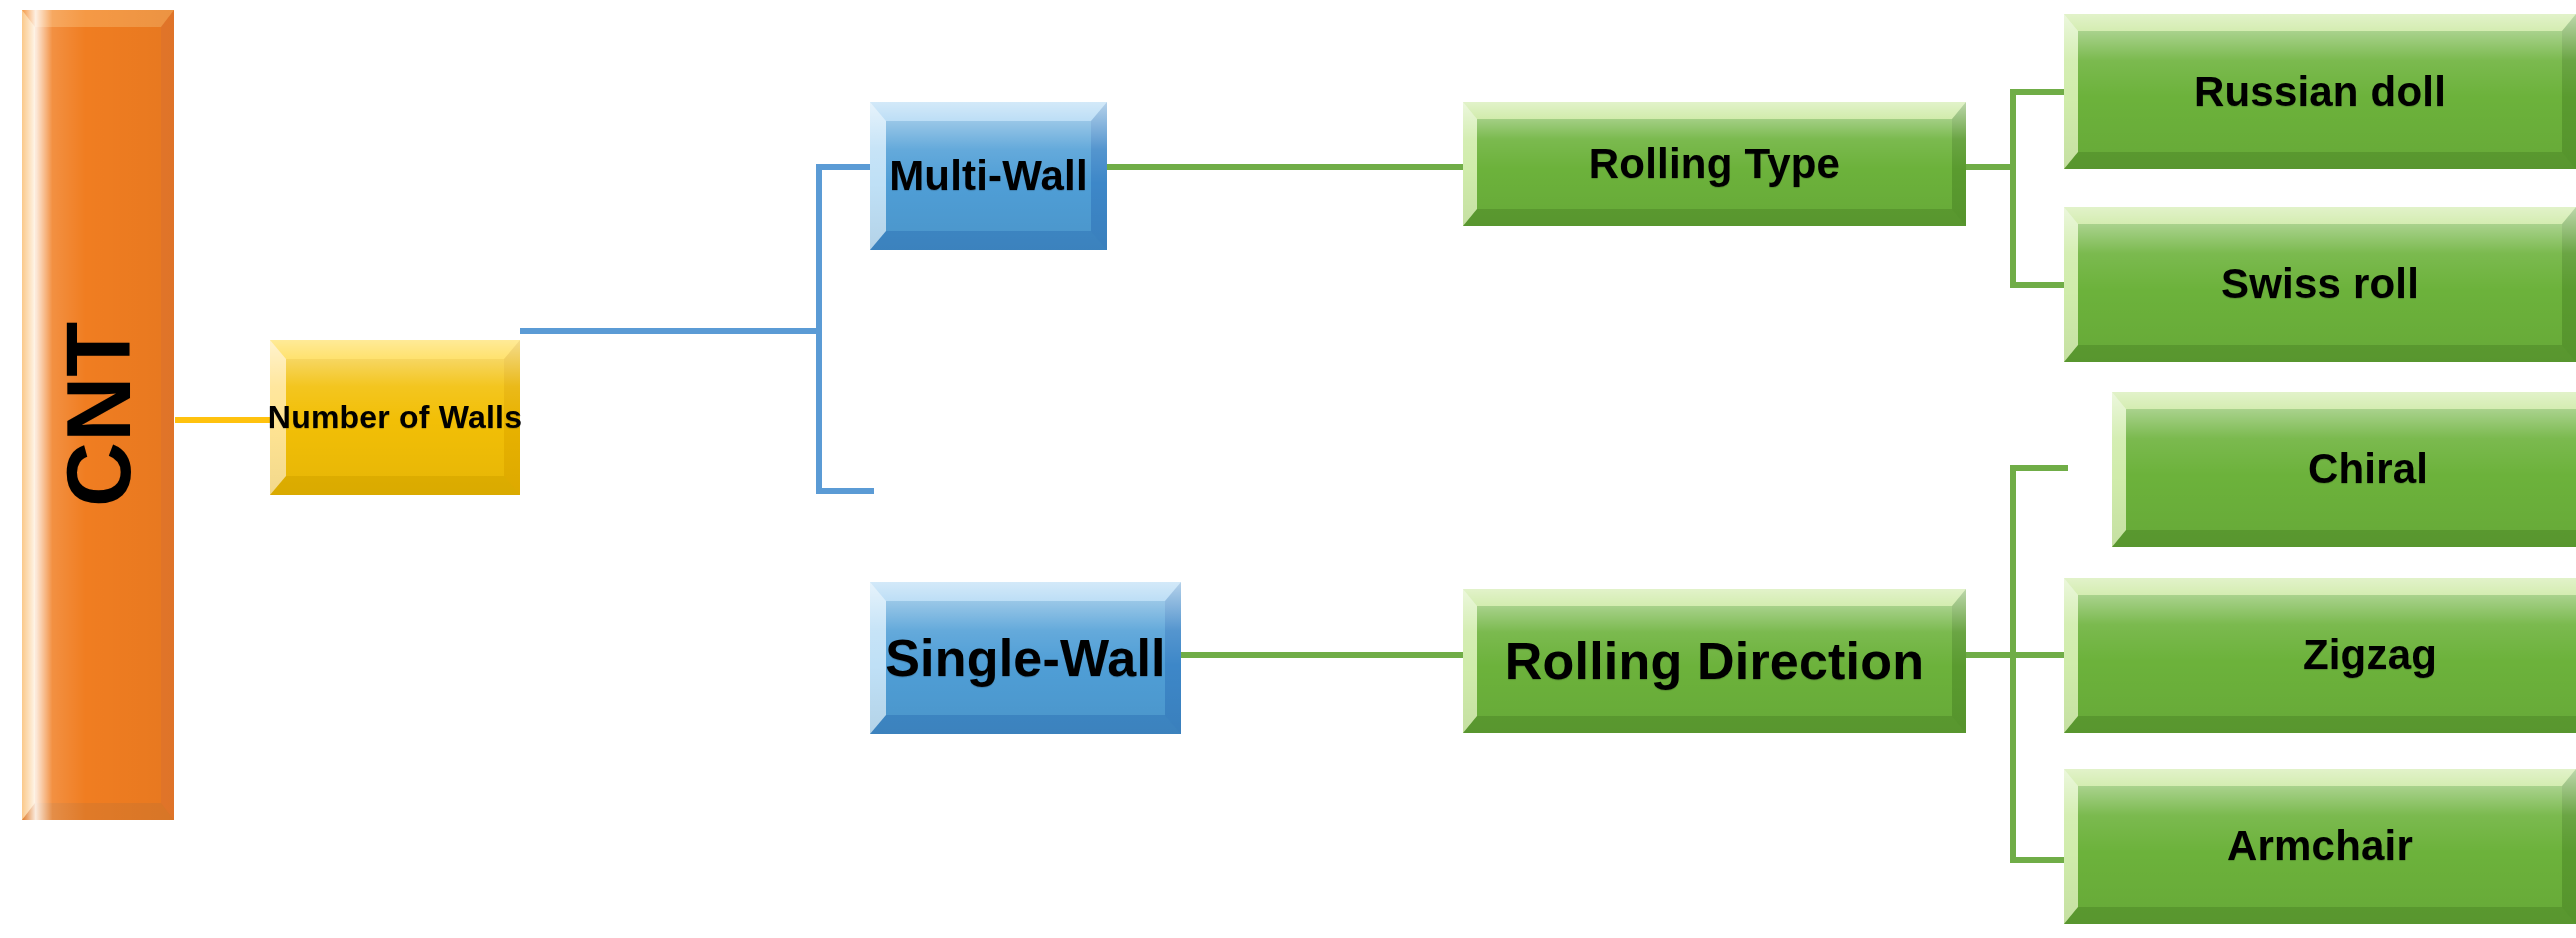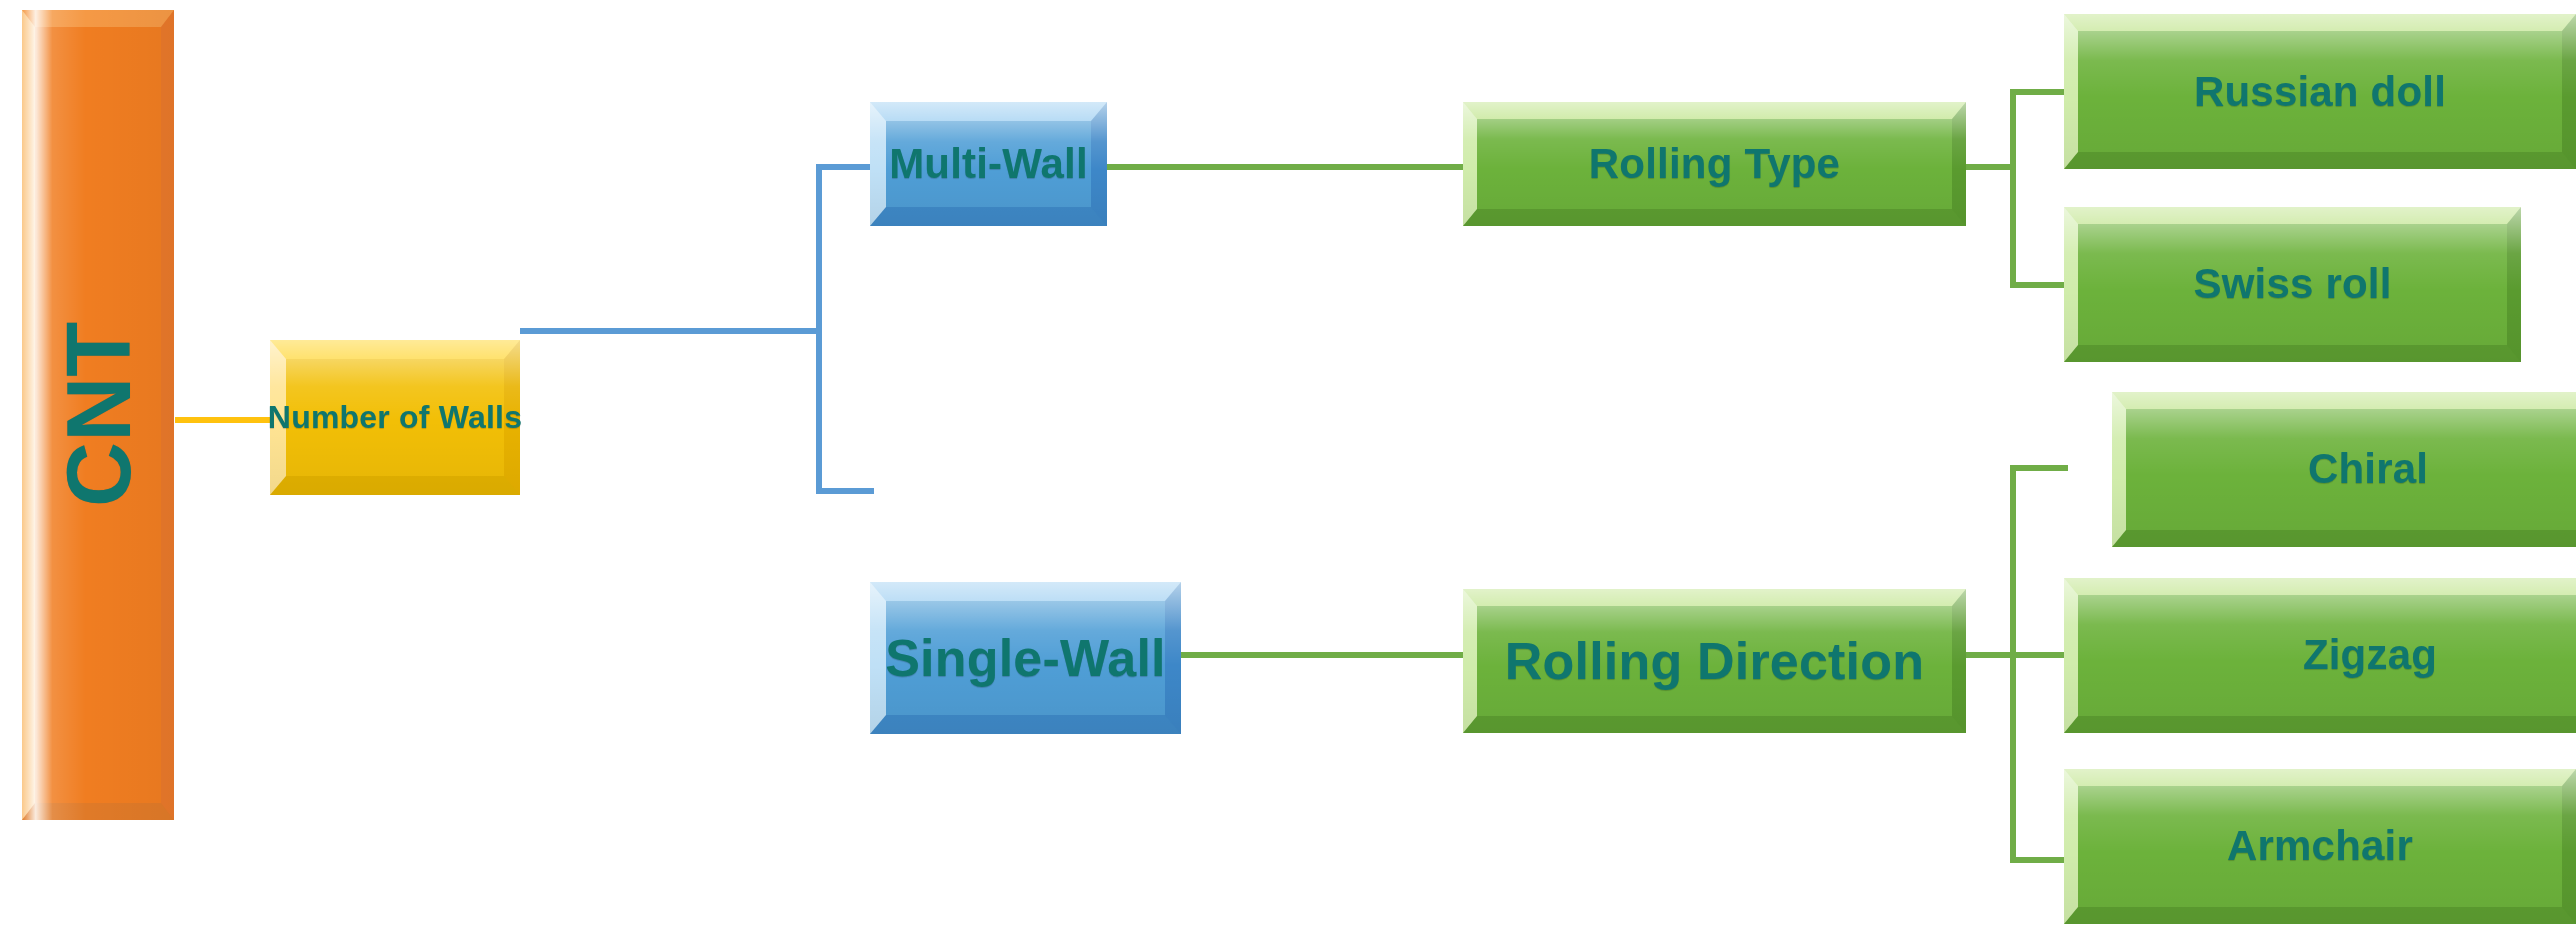--- a/index.html
+++ b/index.html
@@ -17,21 +17,21 @@
     height: 938px;
     background: #ffffff;
   }
 
   
   .node {
     position: absolute;
     display: flex;
     align-items: center;
     justify-content: center;
-    color: #0f766e;
+    color: #000000;
     font-weight: bold;
     text-align: left;
     letter-spacing: 0.2px;
     white-space: nowrap;
     z-index: 5;
   }
   .node .lbl {
     position: relative;
     z-index: 3;
     line-height: 1.05;
@@ -171,21 +171,21 @@
   <div class="node n-orange vertical" style="left:22.4px; top:9.6px; width:152px; height:810px; font-size:90px;">
     <span class="bevel"></span>
     <span class="lbl">CNT</span>
   </div>
 
   <div class="node n-yellow" style="left:270px; top:340px; width:250px; height:155px; font-size:32px;">
     <span class="bevel"></span>
     <span class="lbl">Number of Walls</span>
   </div>
 
-  <div class="node n-blue" style="left:870px; top:102px; width:237px; height:124px; font-size:42px;">
+  <div class="node n-blue" style="left:870px; top:102px; width:237px; height:148px; font-size:42px;">
     <span class="bevel"></span>
     <span class="lbl">Multi-Wall</span>
   </div>
 
   <div class="node n-blue" style="left:870px; top:582px; width:311px; height:152px; font-size:52px;">
     <span class="bevel"></span>
     <span class="lbl">Single-Wall</span>
   </div>
 
   <div class="node n-green" style="left:1463px; top:102px; width:503px; height:124px; font-size:42px;">
@@ -196,21 +196,21 @@
   <div class="node n-green" style="left:1463px; top:589px; width:503px; height:144px; font-size:52px;">
     <span class="bevel"></span>
     <span class="lbl">Rolling Direction</span>
   </div>
 
   <div class="node n-green" style="left:2064px; top:14.4px; width:512px; height:155px; font-size:42px;">
     <span class="bevel"></span>
     <span class="lbl">Russian doll</span>
   </div>
 
-  <div class="node n-green" style="left:2064px; top:207px; width:457px; height:155px; font-size:42px;">
+  <div class="node n-green" style="left:2064px; top:207px; width:512px; height:155px; font-size:42px;">
     <span class="bevel"></span>
     <span class="lbl">Swiss roll</span>
   </div>
 
   <div class="node n-green" style="left:2064px; top:392px; width:512px; height:155px; font-size:42px;margin-left:48px;">
     <span class="bevel"></span>
     <span class="lbl">Chiral</span>
   </div>
 
   <div class="node n-green" style="left:2064px; top:578px; width:612px; height:155px; font-size:42px;">

